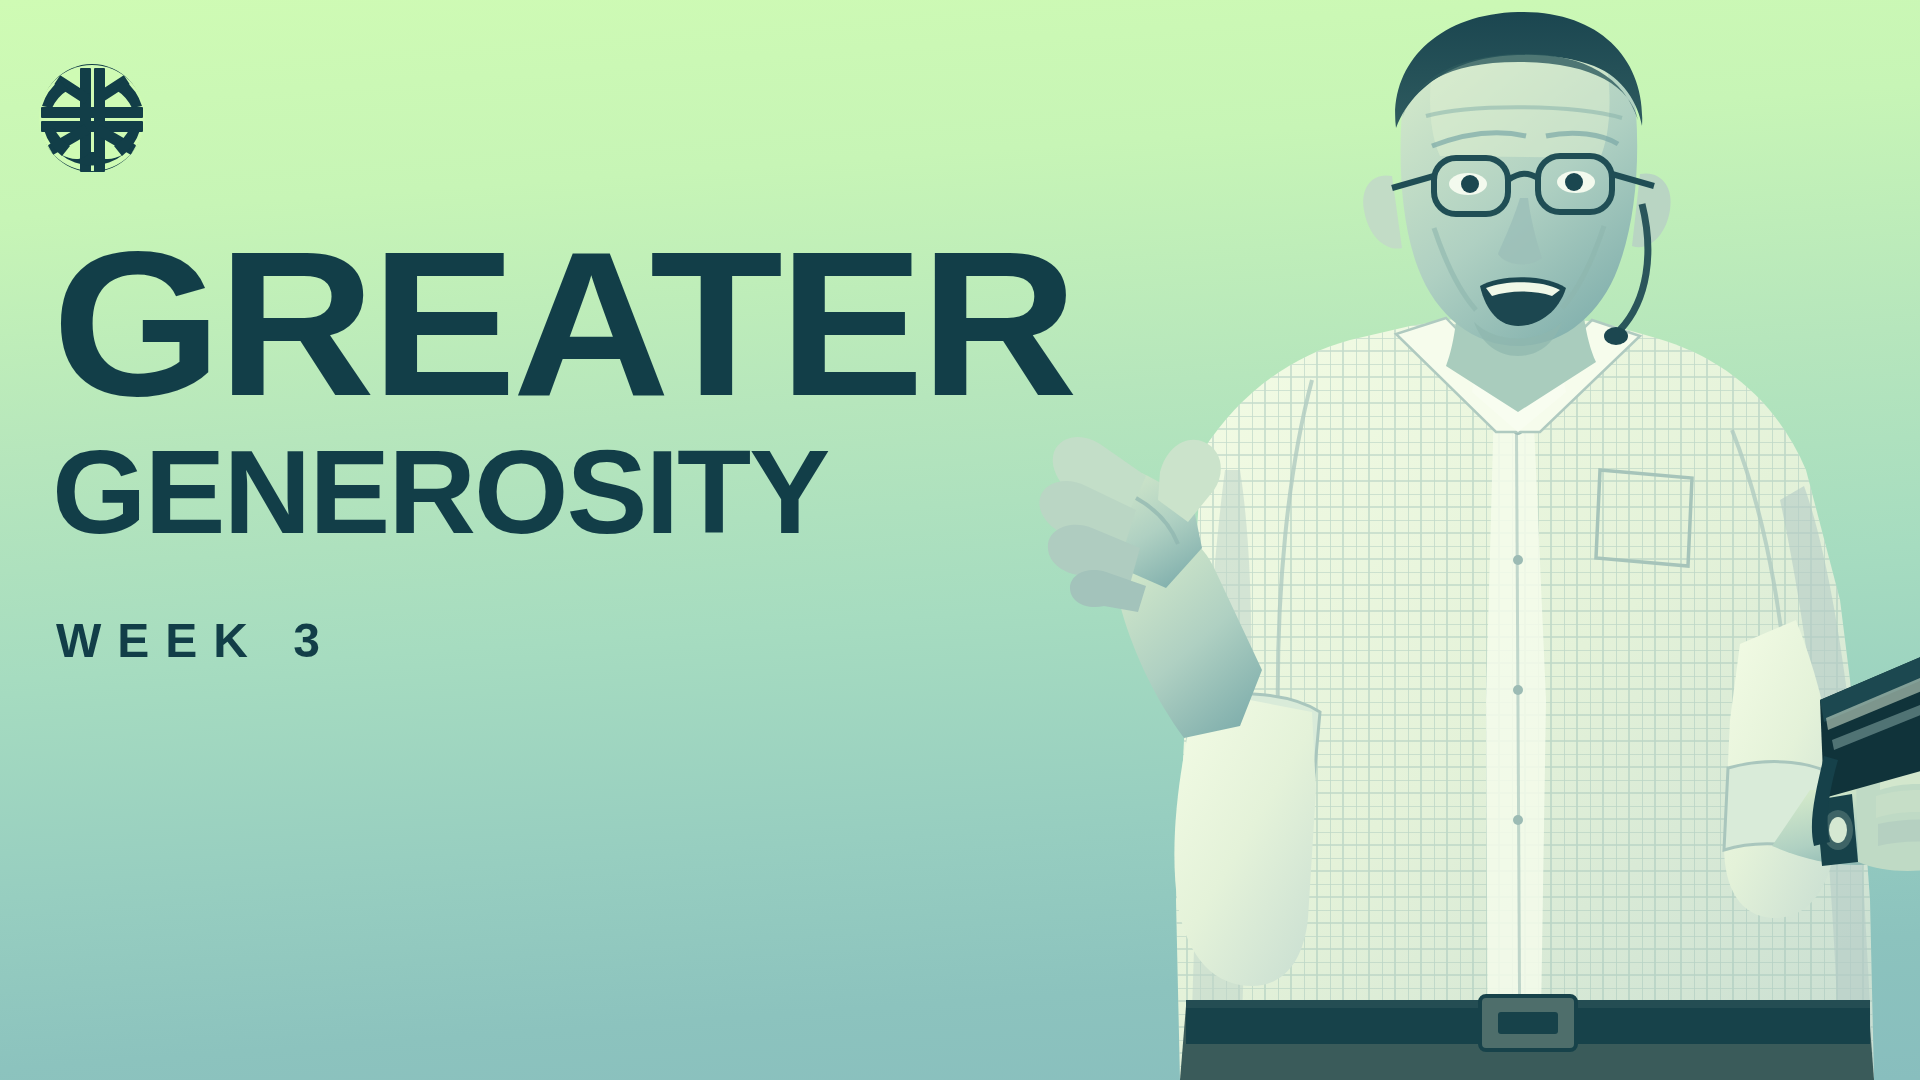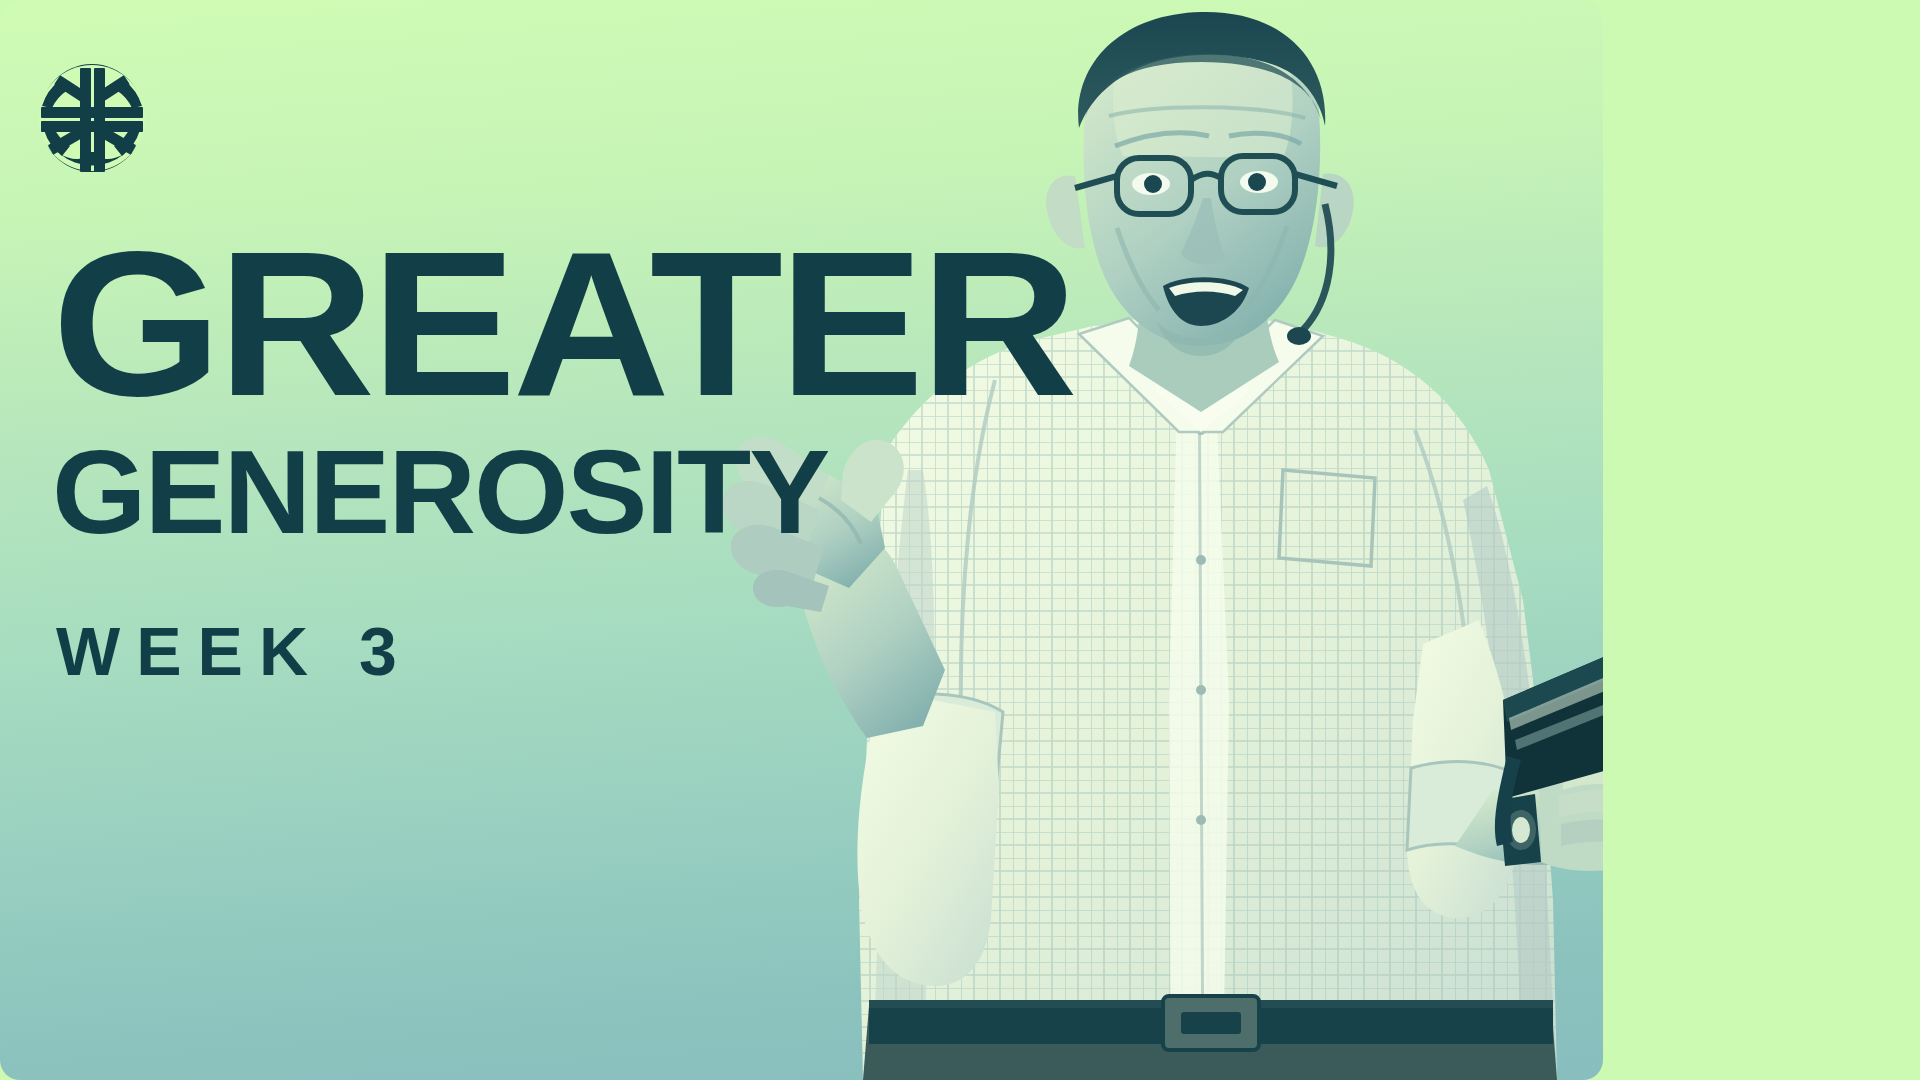--- a/index.html
+++ b/index.html
@@ -3,23 +3,22 @@
 <meta charset="utf-8">
 <title>Greater Generosity — Week 3</title>
 <style>
   html,body{margin:0;padding:0;}
   body{
     width:1920px;height:1080px;overflow:hidden;
     font-family:"Liberation Sans", sans-serif;
     background:#CCFAB3;
   }
   #slide{
-    position:relative;width:1603px;height:1080px;overflow:hidden;
+    position:relative;width:1920px;height:1080px;overflow:hidden;
     background:linear-gradient(176deg,#CFFBB4 0%,#C7F5B6 18%,#B6E6BC 38%,#A6DCC0 56%,#97CEC0 74%,#8CC3BE 88%,#88BEBE 100%);
-    border-radius:20px;
   }
   
   .photo-wrap{
     position:absolute;right:0;top:0;width:980px;height:1080px;
     overflow:hidden;pointer-events:none;
   }
   .photo-wrap svg{position:absolute;right:-40px;bottom:0;height:1080px;width:1020px;display:block;}
   
   .logo{position:absolute;left:38px;top:62px;width:108px;height:112px;}
   .logo svg{display:block;width:108px;height:112px;}
@@ -49,21 +48,21 @@
     transform:scaleX(1.03);
     transform-origin:left center;
     margin:20px 0 0 0;
     white-space:nowrap;
   }
   .title-week{
     display:block;
     color:#123E48;
     font-family:"Liberation Sans", sans-serif;
     font-weight:700;
-    font-size:68px;
+    font-size:48px;
     line-height:1;
     letter-spacing:16px;
     margin:66px 0 0 4px;
     white-space:nowrap;
   }
 </style>
 </head>
 <body>
 
 <div id="slide">

